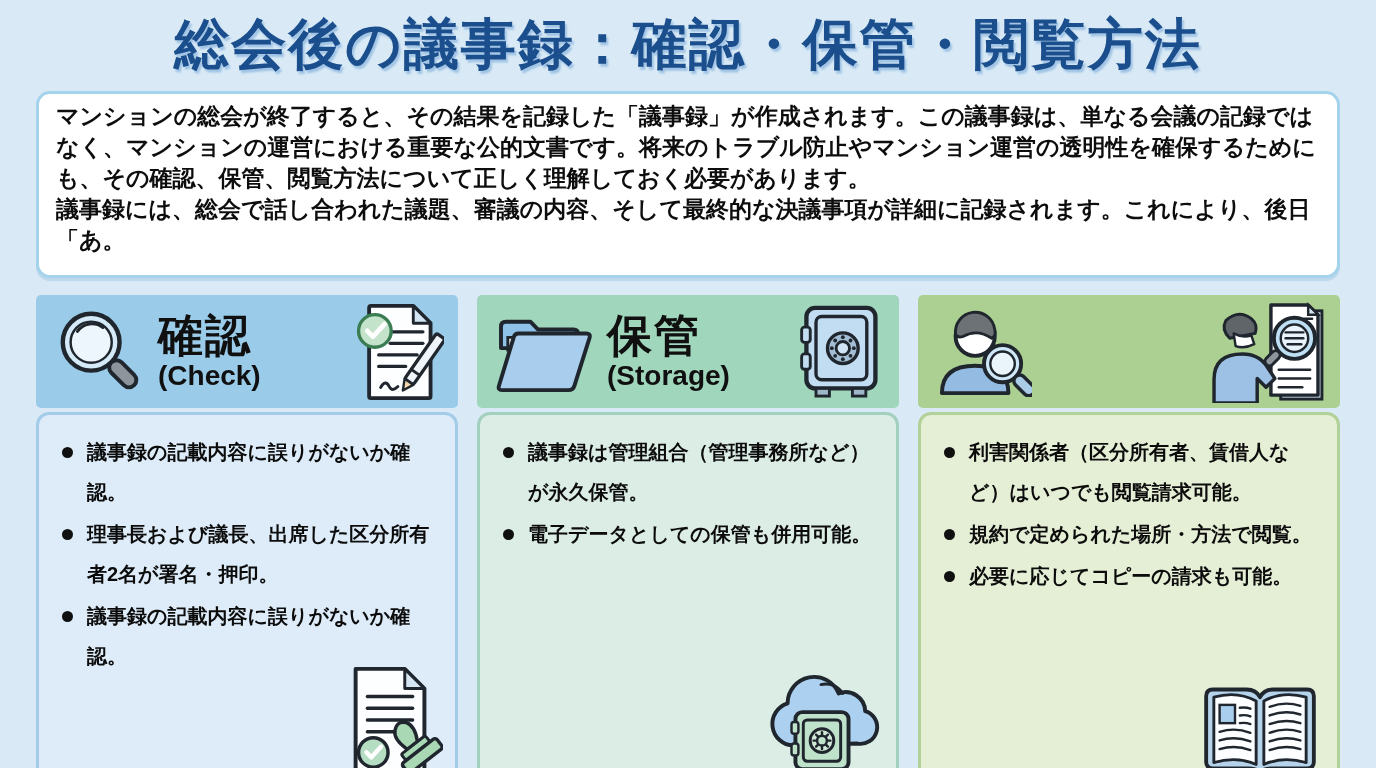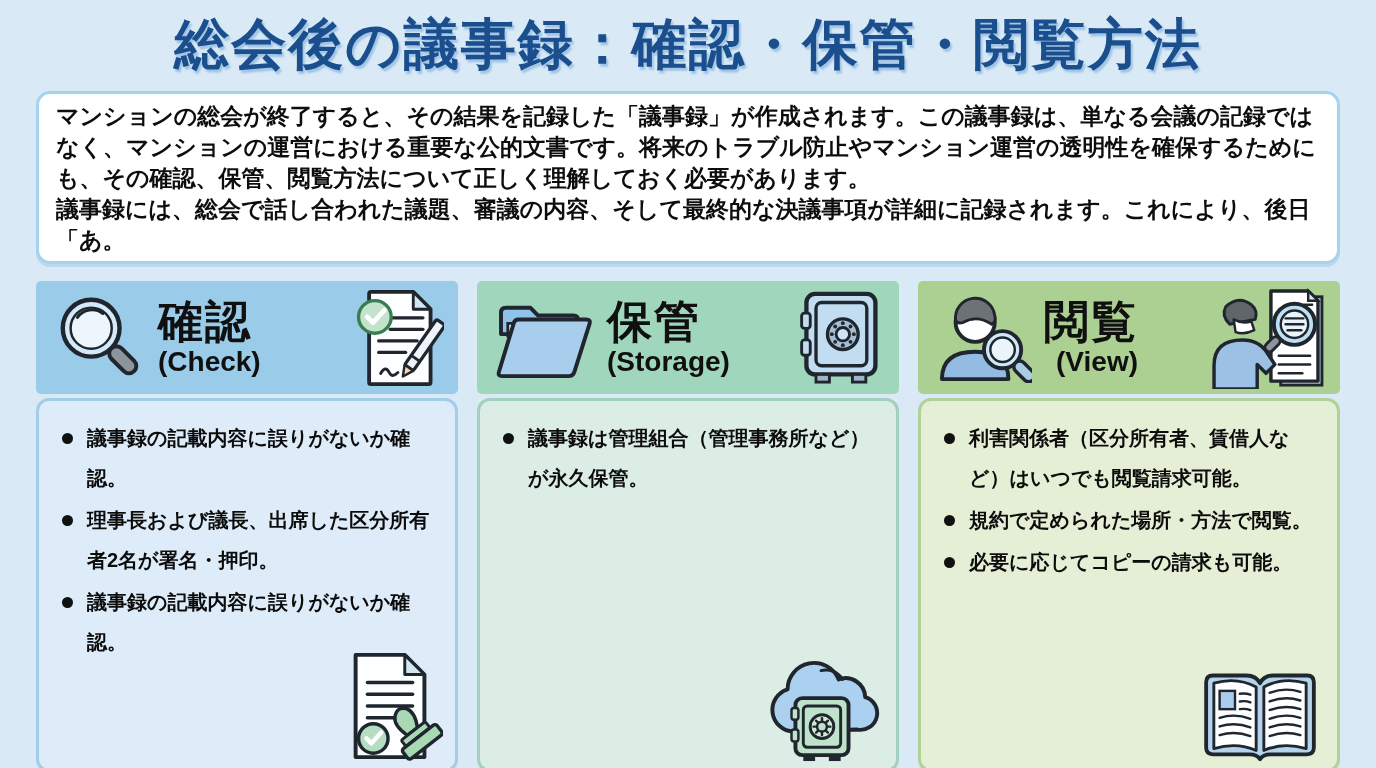--- a/index.html
+++ b/index.html
@@ -14,21 +14,21 @@
   h1.title{
     margin:2px 0 0;text-align:center;
     font-size:55px;font-weight:800;letter-spacing:2px;
     color:var(--title-color,#1b4e8c);
     text-shadow:2px 3px 2px rgba(130,175,220,.65);
   }
 
   .intro{
     margin:9px 36px 0;background:#ffffff;
     border:3px solid #a5d2ec;border-radius:14px;
-    padding:7px 17px 5px;
+    padding:7px 17px 19px;
     font-size:23px;font-weight:700;line-height:31px;color:#0d0d0d;
     box-shadow:0 3px 0 rgba(140,180,215,.35);
   }
   .intro p{margin:0;}
 
   .cards{
     display:flex;gap:19px;margin:17px 36px 0;height:491px;
   }
   .card{flex:1;display:flex;flex-direction:column;min-width:0;}
   .card-header{
@@ -174,20 +174,21 @@
                 <circle cx="60" cy="54" r="2"></circle>
             </g>
             <rect x="24" y="88" width="14" height="8" fill="#9fb6c8" stroke="#20262e" stroke-width="3"></rect>
             <rect x="62" y="88" width="14" height="8" fill="#9fb6c8" stroke="#20262e" stroke-width="3"></rect>
           </svg>
         </span>
       </header>
       <div class="card-body">
         <ul>
           <li>議事録は管理組合（管理事務所など）が永久保管。</li>
+          <li>電子データとしての保管も併用可能。</li>
         </ul>
         <span class="corner">
           <svg width="126" height="116" viewBox="0 0 128 118">
             <path d="M36 86 a22 22 0 0 1 -6 -43 a27 27 0 0 1 52 -10 a20 20 0 0 1 27 18 a17 17 0 0 1 -8 33 Z" fill="#abd0f0" stroke="#20262e" stroke-width="4" stroke-linejoin="round"></path>
             <path d="M64 24 a20 20 0 0 1 22 9" fill="none" stroke="#20262e" stroke-width="3" stroke-linecap="round"></path>
             <rect x="38" y="52" width="54" height="58" rx="7" fill="#bfe2ca" stroke="#20262e" stroke-width="4"></rect>
             <rect x="46" y="60" width="38" height="42" rx="4" fill="none" stroke="#20262e" stroke-width="3"></rect>
             <rect x="34" y="62" width="7" height="12" rx="2.5" fill="#bfe2ca" stroke="#20262e" stroke-width="2.5"></rect>
             <rect x="34" y="84" width="7" height="12" rx="2.5" fill="#bfe2ca" stroke="#20262e" stroke-width="2.5"></rect>
             <circle cx="65" cy="81" r="12" fill="#cfe9d6" stroke="#20262e" stroke-width="3"></circle>
@@ -214,24 +215,20 @@
         <span class="hicon">
           <svg width="98" height="90" viewBox="0 0 100 92">
             <circle cx="42" cy="30" r="20" fill="#ffffff" stroke="#20262e" stroke-width="4"></circle>
             <path d="M22 28 a20 20 0 0 1 40 -5 q2 6 -3 9 q-15 -10 -29 -2 q-6 2 -8 -2 Z" fill="#6d7277" stroke="#20262e" stroke-width="3" stroke-linejoin="round"></path>
             <path d="M8 88 q0 -28 34 -28 q34 0 34 28 Z" fill="#94bce2" stroke="#20262e" stroke-width="4" stroke-linejoin="round"></path>
             <circle cx="70" cy="58" r="19" fill="#cfe8f8" stroke="#20262e" stroke-width="4"></circle>
             <circle cx="70" cy="58" r="12.5" fill="#e9f4fb" stroke="#20262e" stroke-width="2.5"></circle>
             <rect x="-1" y="-6" width="25" height="12" rx="6" transform="translate(84 72) rotate(45)" fill="#a9cbe6" stroke="#20262e" stroke-width="3.5"></rect>
           </svg>
         </span>
-        <div class="htitle">
-          <div class="jp">閲覧</div>
-          <div class="en">(View)</div>
-        </div>
         <span class="hicon right">
           <svg width="118" height="102" viewBox="0 0 120 104">
             <rect x="74" y="10" width="42" height="90" fill="#cfe3f2" stroke="#20262e" stroke-width="3"></rect>
             <path d="M64 4 H102 L112 14 V96 H64 Z" fill="#ffffff" stroke="#20262e" stroke-width="3.5" stroke-linejoin="round"></path>
             <path d="M102 4 V14 H112 Z" fill="#d4e6f3" stroke="#20262e" stroke-width="2.5"></path>
             <g stroke="#20262e" stroke-width="2.5" stroke-linecap="round">
               <line x1="72" y1="70" x2="104" y2="70"></line>
               <line x1="72" y1="79" x2="104" y2="79"></line>
               <line x1="72" y1="88" x2="96" y2="88"></line>
               <line x1="98" y1="18" x2="106" y2="18"></line>

